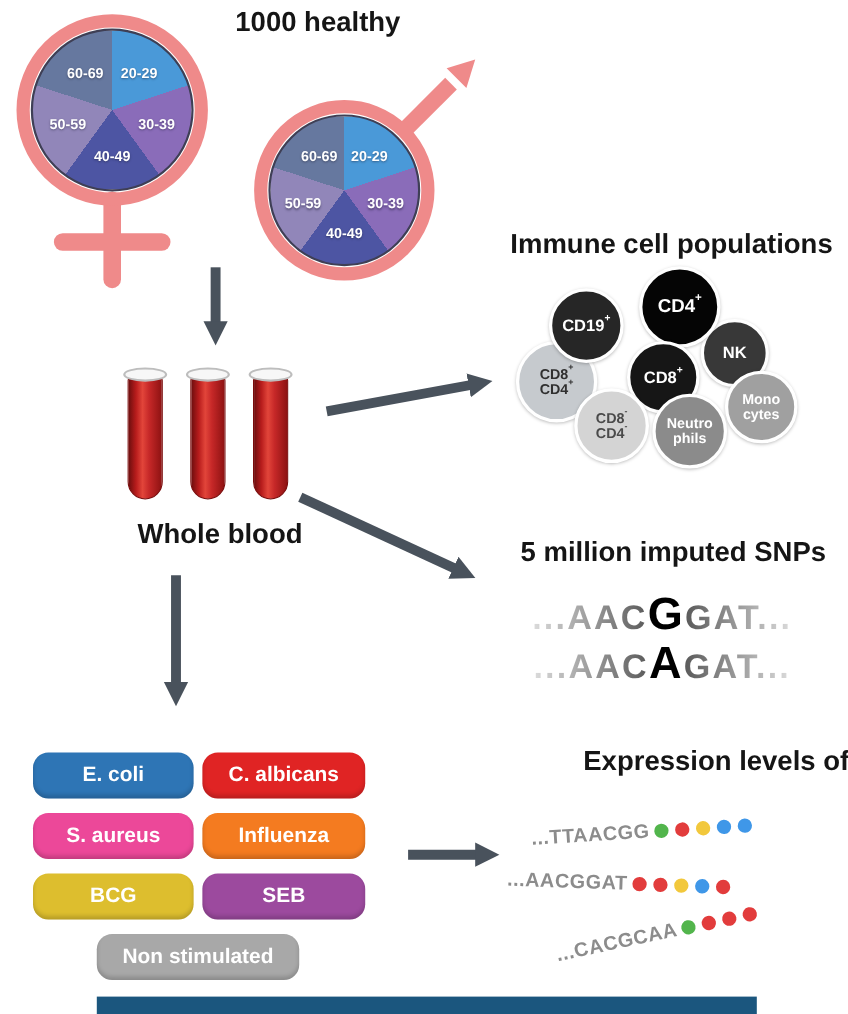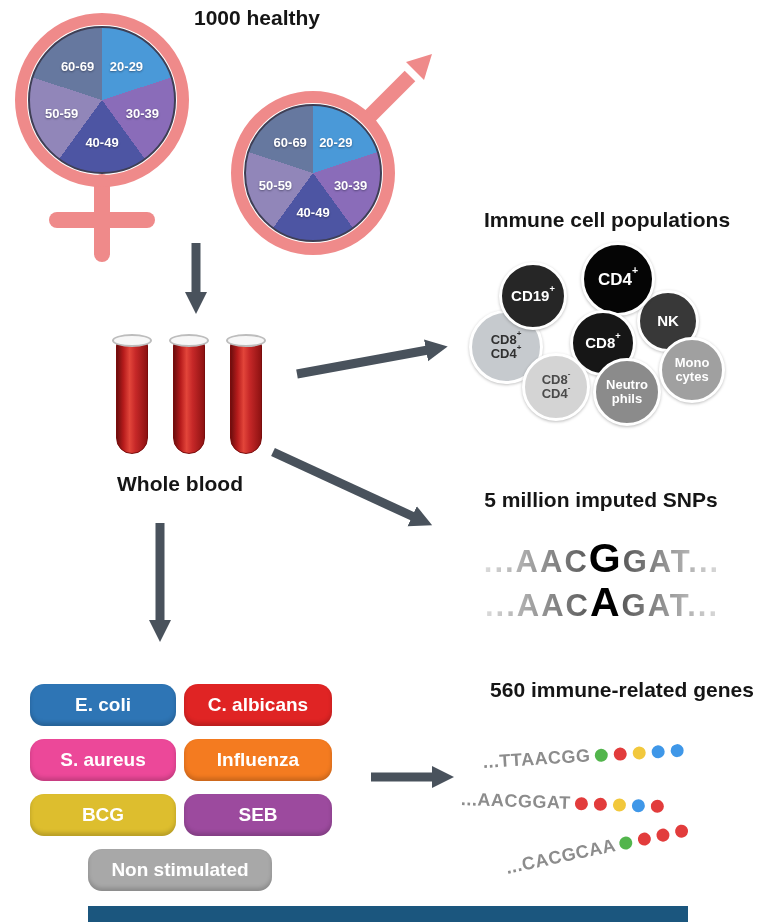--- a/index.html
+++ b/index.html
@@ -1,19 +1,19 @@
 <!DOCTYPE html>
 <html><head>
 <meta charset="utf-8">
 <style>
   *{margin:0;padding:0;box-sizing:border-box}
   html,body{width:771px;height:922px}
   body{position:relative;background:#fff;font-family:"Liberation Sans",sans-serif;overflow:hidden}
   .abs{position:absolute}
-  .h{font-weight:bold;color:#151515;text-align:center;font-size:21px;line-height:1.18}
+  .h{font-weight:bold;color:#151515;text-align:right;font-size:25px;line-height:1.18}
   .ring{position:absolute;border-radius:50%;border:12px solid #ef8a8a}
   .pie{position:absolute;inset:1px;border-radius:50%;border:2px solid #3f3f55}
   .plabel{position:absolute;transform:translate(-50%,-50%);color:#fff;font-weight:bold;font-size:13px;white-space:nowrap;text-shadow:0 1px 2px rgba(20,20,40,.45)}
   .cell{position:absolute;border-radius:50%;border:3px solid #fff;display:flex;align-items:center;justify-content:center;text-align:center;font-weight:bold;color:#fff;line-height:1.08;box-shadow:0 1px 3px rgba(0,0,0,.25)}
   .cell sup{font-size:.62em;position:relative;top:-.35em}
   .pill{position:absolute;height:42px;border-radius:14px;display:flex;align-items:center;justify-content:center;color:#fff;font-weight:bold;font-size:19px;box-shadow:inset 0 -3px 4px rgba(0,0,0,.18)}
   .tube{position:absolute;width:40px;height:126px}
   .tube .rim{position:absolute;left:0;top:0;width:40px;height:13px;border-radius:50%;background:#f7f7f7;border:2px solid #bdbdbd;z-index:2}
   .tube .tbody{position:absolute;left:4px;top:7px;width:32px;height:113px;border:1px solid #7a0c0c;border-radius:5px 5px 16px 16px;background:linear-gradient(90deg,#6e0e0e 0%,#b71c1c 22%,#e2453a 42%,#c62828 62%,#8e1212 100%)}
   .snprow{position:absolute;left:432px;width:340px;text-align:center;font-weight:bold;font-size:31px;letter-spacing:2px;line-height:1;white-space:nowrap}
@@ -139,21 +139,21 @@
     <span>BCG</span>
   </div>
 <div class="pill" style="left: 184px; top: 794px; width: 148px; background: rgb(156, 74, 158);">
     <span>SEB</span>
   </div>
 <div class="pill" style="left: 88px; top: 849px; width: 184px; background: rgb(168, 168, 168);">
     <span>Non stimulated</span>
   </div>
 
 <div class="abs h" style="left:472px;top:678px;width:300px">
-  <div>560 immune-related genes</div>
+  <div>Expression levels of</div>
 </div>
 <div class="exprow" style="left:483px;top:752px;transform:rotate(-3.5deg)">
   <span>...TTAACGG</span>
   <span style="display:flex;align-items:center">
       <span class="dot" style="background: rgb(82, 181, 76);"></span>
       <span class="dot" style="background: rgb(226, 60, 60);"></span>
       <span class="dot" style="background: rgb(242, 200, 60);"></span>
       <span class="dot" style="background: rgb(63, 151, 232);"></span>
       <span class="dot" style="background: rgb(63, 151, 232);"></span>
     </span>

